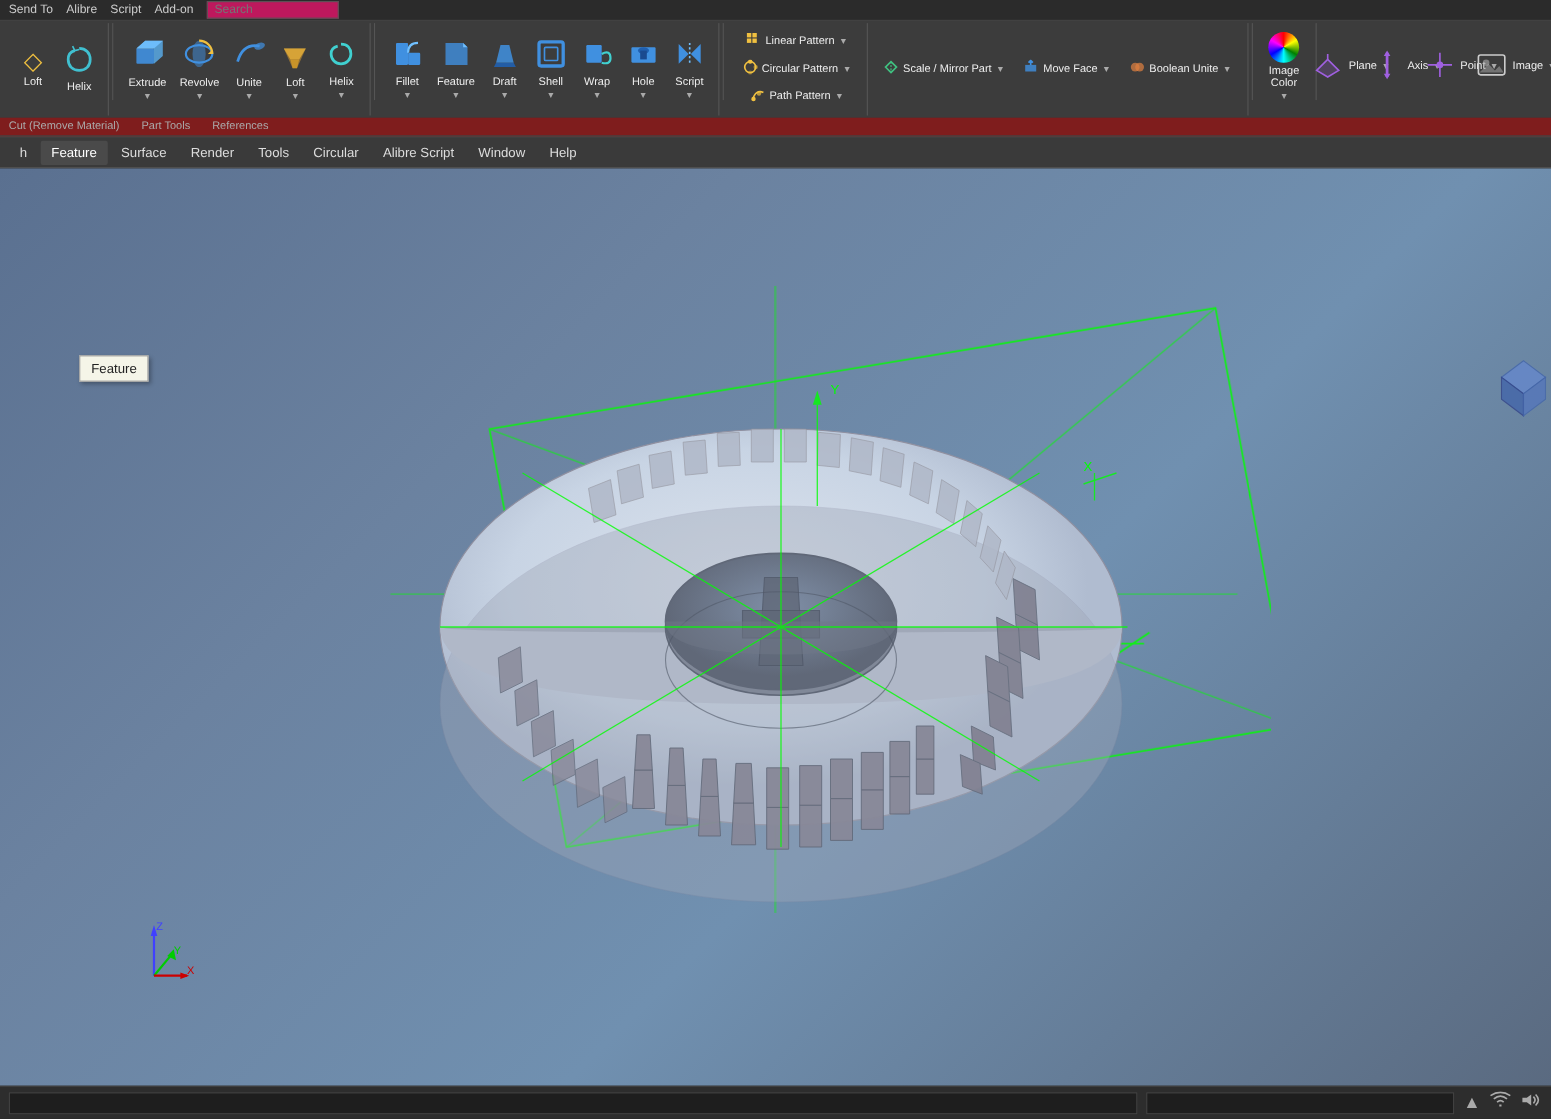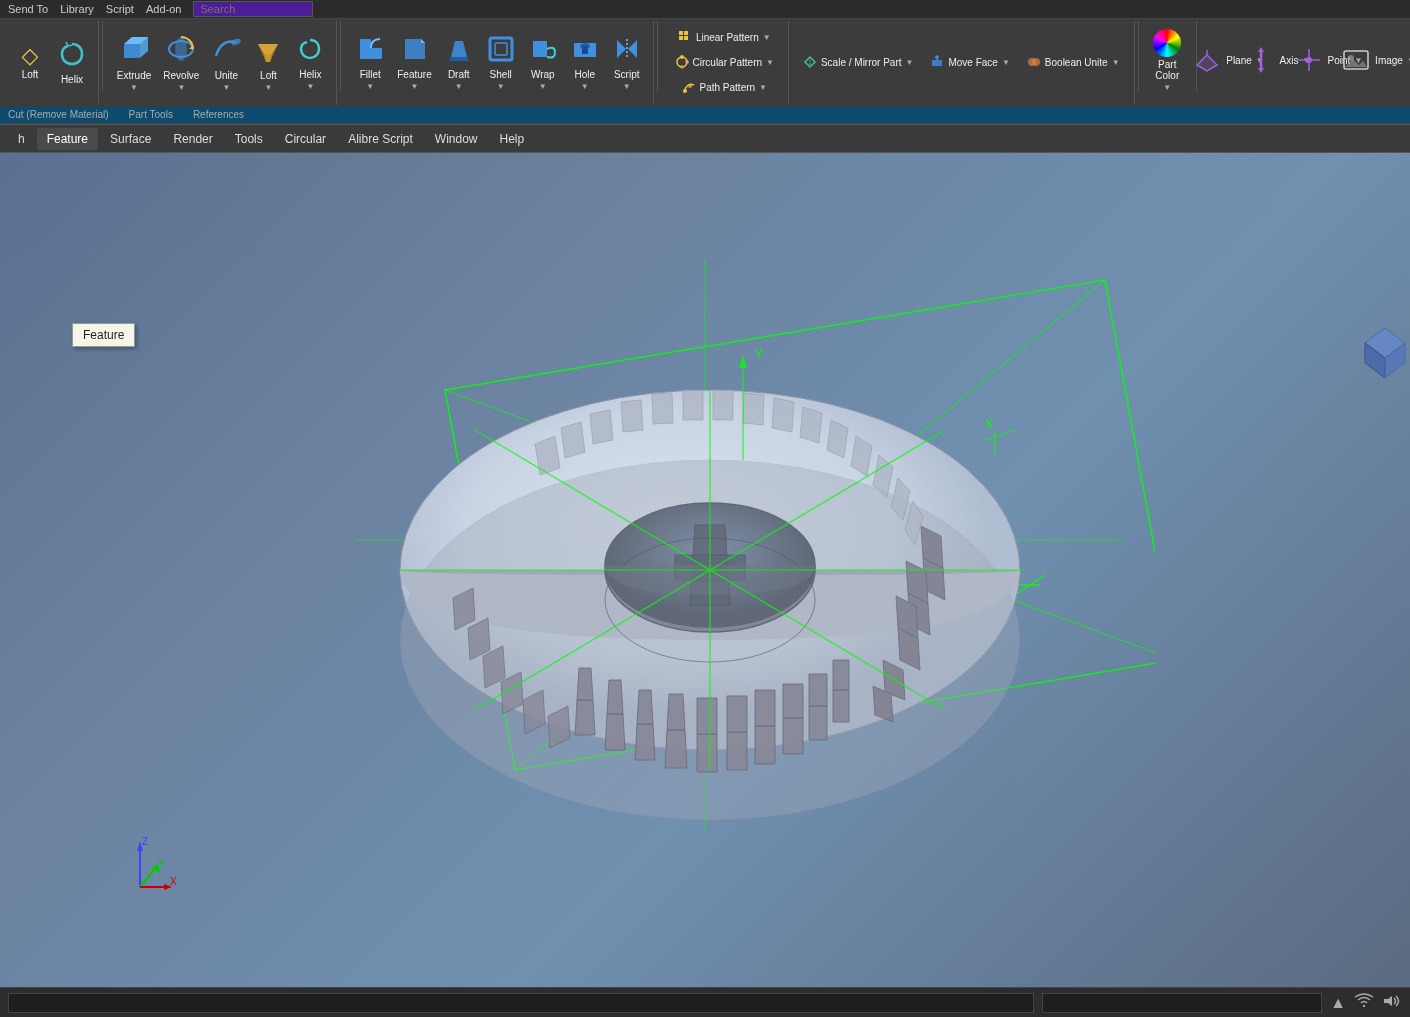--- a/index.html
+++ b/index.html
@@ -24,21 +24,21 @@
       border-bottom: 1px solid #444;
     }
 
     .toolbar-top span {
       color: #ccc;
       font-size: 11px;
       cursor: pointer;
     }
 
     .search-box {
-      background: #4c1d95;
+      background: #be185d;
       border: 1px solid #555;
       color: #ccc;
       padding: 1px 6px;
       font-size: 11px;
       width: 120px;
       height: 16px;
     }
 
     .toolbar-main {
       flex: 1;
@@ -50,21 +50,21 @@
     .tool-group {
       display: flex;
       align-items: center;
       padding: 2px 6px;
       border-right: 1px solid #555;
       gap: 2px;
     }
 
     .toolbar-label-row {
       height: 18px;
-      background: #0c4a6e;
+      background: #7f1d1d;
       display: flex;
       align-items: center;
       padding: 0 8px;
       border-bottom: 1px solid #444;
       gap: 20px;
     }
     .toolbar-label-row span {
       color: #aaa;
       font-size: 10px;
     }
@@ -249,21 +249,21 @@
       width: 80px;
       height: 80px;
     }
   </style>
 </head>
 <body>
 
 <div class="toolbar">
   <div class="toolbar-top">
     <span>Send To</span>
-    <span>Library</span>
+    <span>Alibre</span>
     <span>Script</span>
     <span>Add-on</span>
     <input class="search-box" type="text" placeholder="Search" style="">
   </div>
 
   <div class="toolbar-main">
 
     <div class="tool-group">
 
       <div class="tool-btn">
@@ -488,21 +488,21 @@
         </span>
         <span>Boolean Unite</span>
         <span class="dropdown-arrow">▼</span>
       </div>
     </div>
 
     <div class="vsep"></div>
 
     <div class="tool-btn" style="width:60px;">
       <div class="part-color-icon"></div>
-      <span>Part Color</span>
+      <span>Image Color</span>
       <span class="dropdown-arrow">▼</span>
     </div>
 
     <div class="vsep"></div>
 
     <div class="ref-tools">
       <div class="ref-btn">
         <span>
           <svg width="30" height="30" viewBox="0 0 30 30">
             <polygon points="5,20 15,10 25,20 15,26" fill="none" stroke="#a060e0" stroke-width="1.5"></polygon>

